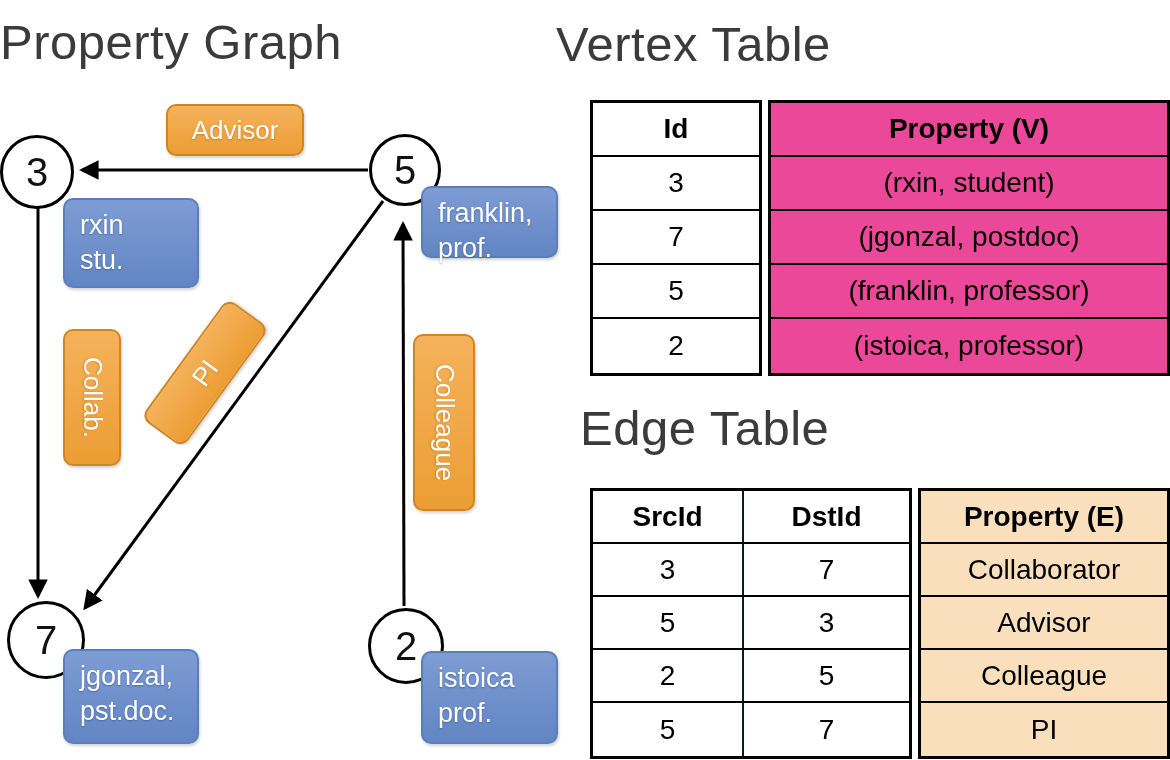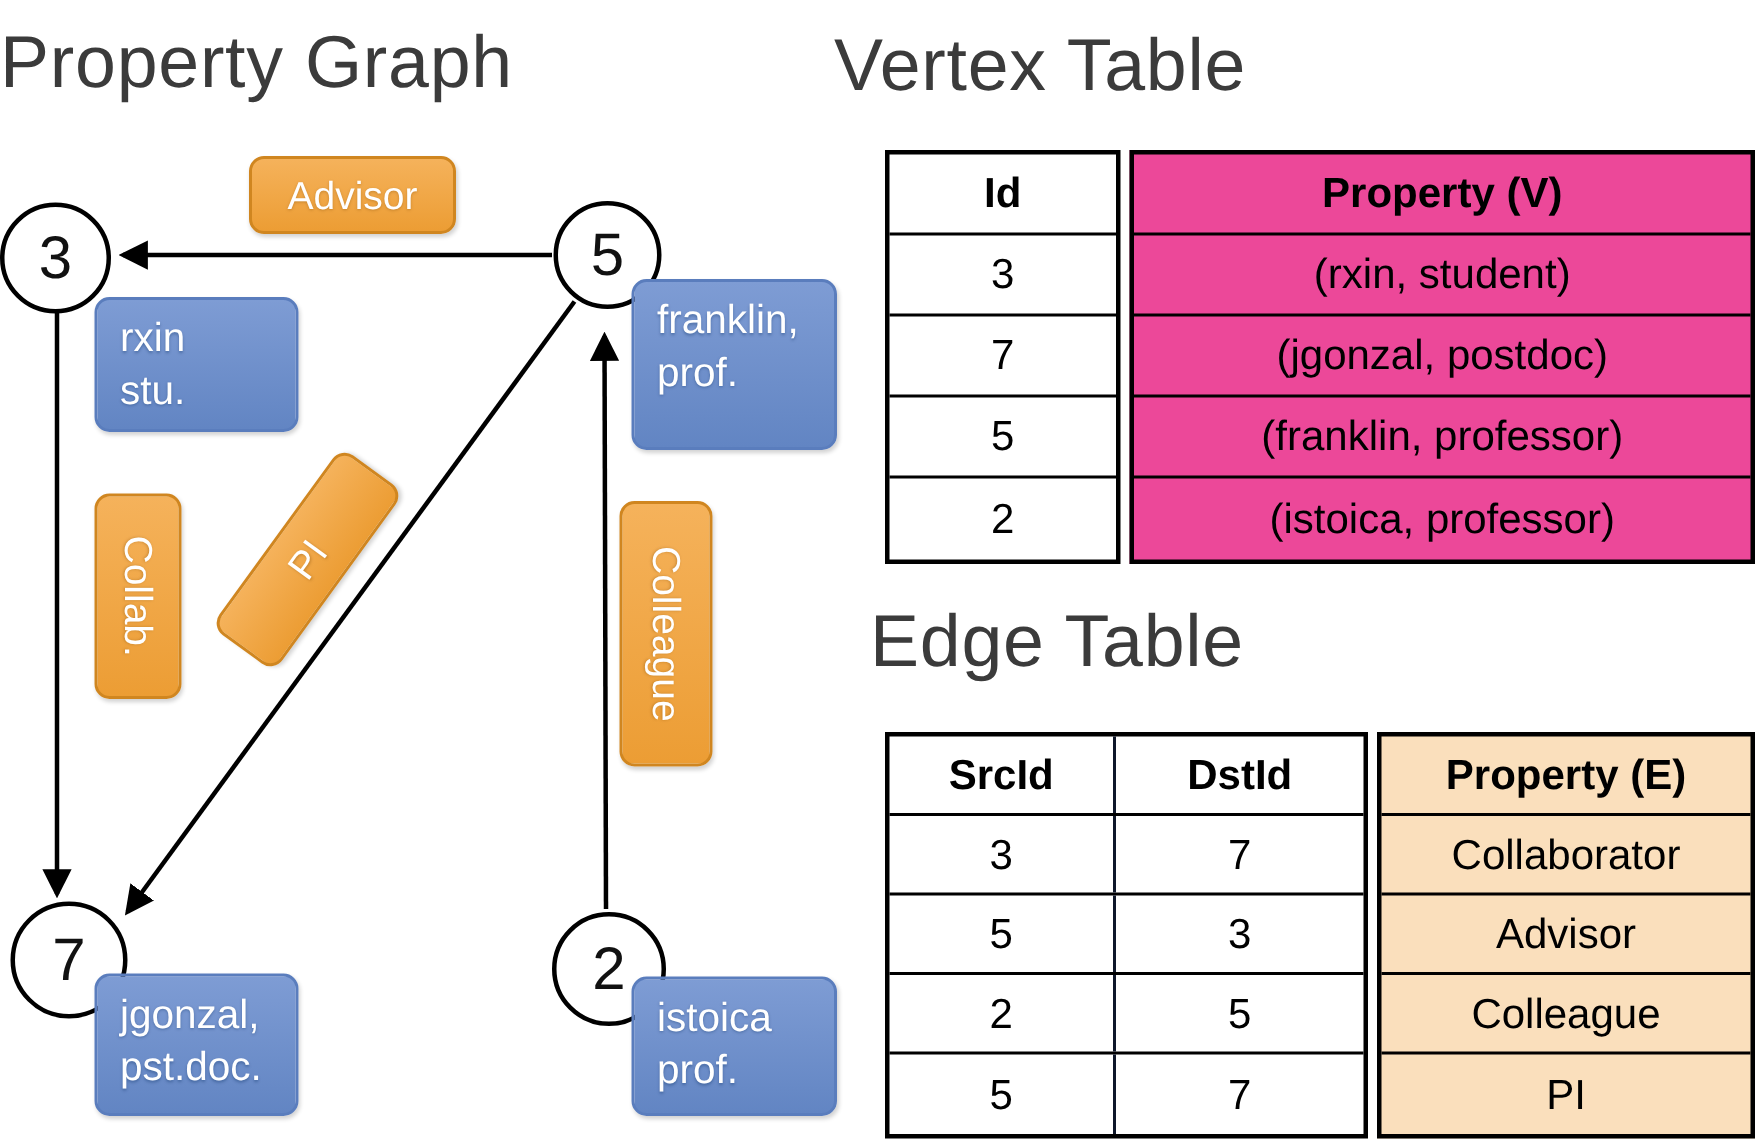--- a/index.html
+++ b/index.html
@@ -81,35 +81,35 @@
     <span>PI</span>
   </div>
   <div class="obox" style="left:413px;top:334px;width:62px;height:177px;">
     <span class="vert">Colleague</span>
   </div>
 
   <div class="bbox" style="left:63px;top:198px;width:136px;height:90px;">
     <span class="bline">rxin</span>
     <span class="bline">stu.</span>
   </div>
-  <div class="bbox" style="left:421px;top:186px;width:137px;height:114px;">
+  <div class="bbox" style="left:421px;top:186px;width:137px;height:72px;">
     <span class="bline">franklin,</span>
     <span class="bline">prof.</span>
   </div>
   <div class="bbox" style="left:63px;top:649px;width:136px;height:95px;">
     <span class="bline">jgonzal,</span>
     <span class="bline">pst.doc.</span>
   </div>
   <div class="bbox" style="left:421px;top:651px;width:137px;height:93px;">
     <span class="bline">istoica</span>
     <span class="bline">prof.</span>
   </div>
 
   <div class="table-flex" style="left:590px;top:100px;width:580px;">
-    <div class="tsec" style="width:157px;">
+    <div class="tsec" style="width:172px;">
       <div class="vcell hdr">Id</div>
       <div class="vcell">3</div>
       <div class="vcell">7</div>
       <div class="vcell">5</div>
       <div class="vcell">2</div>
     </div>
     <div class="tsec blue" style="flex:1;">
       <div class="vcell hdr">Property (V)</div>
       <div class="vcell">(rxin, student)</div>
       <div class="vcell">(jgonzal, postdoc)</div>

